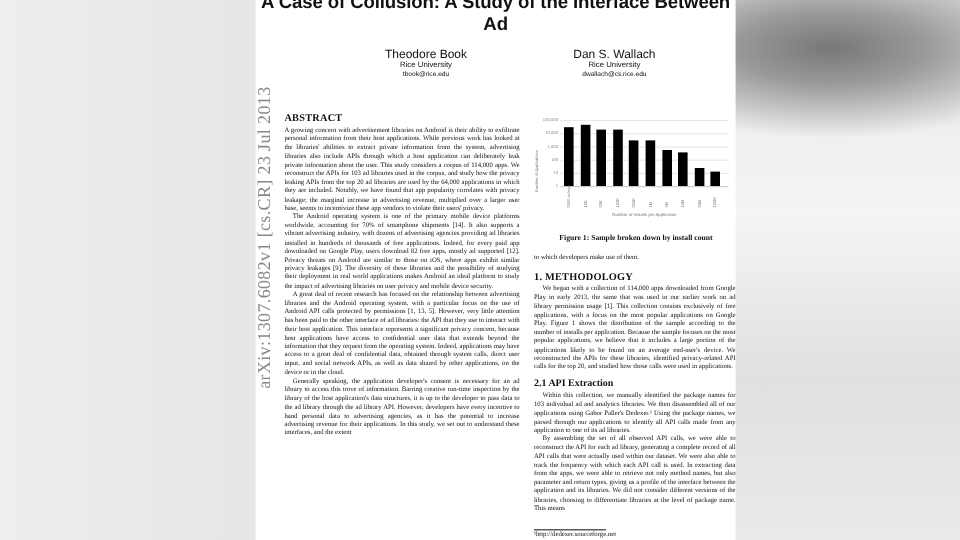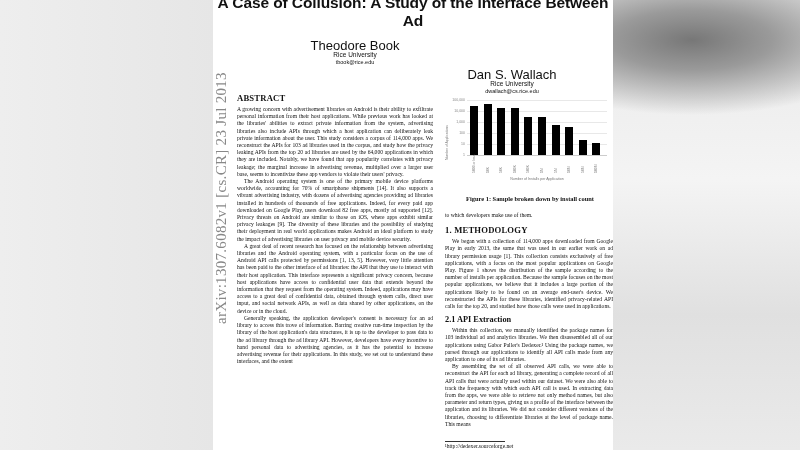--- a/index.html
+++ b/index.html
@@ -25,21 +25,21 @@
     transform: rotate(-90deg); transform-origin: left top;
     font-size:15px; color:#888; white-space:nowrap; letter-spacing:0.3px;
     left:0px; top:330px;
   }
   .title {
     position:absolute; left:0; width:400px; top:0px;
     text-align:center; font-family:"Liberation Sans", sans-serif; font-weight:bold;
     font-size:15.5px; line-height:18px; letter-spacing:-0.1px;
   }
   .author { position:absolute; text-align:center; font-family:"Liberation Sans", sans-serif; width:150px; }
-  .author .name { font-size:13px; line-height:10px; }
+  .author .name { font-size:10px; line-height:10px; }
   .author .aff { font-size:6.5px; line-height:8px; }
   .author .mail { font-size:5.5px; line-height:7px; }
   .col { position:absolute; font-size:5.6px; line-height:7.2px; text-align:justify; }
   .col p { margin:0; text-indent:7px; }
   .col p.noind { text-indent:0; }
   .h1 { font-weight:bold; font-size:8.6px; line-height:12px; margin:4px 0 2px 0; letter-spacing:0.2px; }
   .h2 { font-weight:bold; font-size:8.3px; line-height:11px; margin:4px 0 2px 0; }
   .chart { position:absolute; left:232px; top:102px; width:170px; height:120px; }
   .chart .ylabel {
     position:absolute; left:-4px; top:55px; font-family:"Liberation Sans", sans-serif;
@@ -69,21 +69,21 @@
 
   <div class="title">
     <div>A Case of Collusion: A Study of the Interface Between Ad</div>
   </div>
 
   <div class="author" style="left:67px; top:47px;">
     <div class="name">Theodore Book</div>
     <div class="aff">Rice University</div>
     <div class="mail">tbook@rice.edu</div>
   </div>
-  <div class="author" style="left:224px; top:47px;margin-top:29px;">
+  <div class="author" style="left:224px; top:47px;">
     <div class="name">Dan S. Wallach</div>
     <div class="aff">Rice University</div>
     <div class="mail">dwallach@cs.rice.edu</div>
   </div>
 
   <div class="col" style="left:24px; top:94px; width:196px;">
     <div class="h1">ABSTRACT</div>
     <p class="noind">A growing concern with advertisement libraries on Android is their ability to exfiltrate personal information from their host applications. While previous work has looked at the libraries' abilities to extract private information from the system, advertising libraries also include APIs through which a host application can deliberately leak private information about the user. This study considers a corpus of 114,000 apps. We reconstruct the APIs for 103 ad libraries used in the corpus, and study how the privacy leaking APIs from the top 20 ad libraries are used by the 64,000 applications in which they are included. Notably, we have found that app popularity correlates with privacy leakage; the marginal increase in advertising revenue, multiplied over a larger user base, seems to incentivize these app vendors to violate their users' privacy.</p>
     <p>The Android operating system is one of the primary mobile device platforms worldwide, accounting for 70% of smartphone shipments [14]. It also supports a vibrant advertising industry, with dozens of advertising agencies providing ad libraries installed in hundreds of thousands of free applications. Indeed, for every paid app downloaded on Google Play, users download 82 free apps, mostly ad supported [12]. Privacy threats on Android are similar to those on iOS, where apps exhibit similar privacy leakages [9]. The diversity of these libraries and the possibility of studying their deployment in real world applications makes Android an ideal platform to study the impact of advertising libraries on user privacy and mobile device security.</p>
     <p>A great deal of recent research has focused on the relationship between advertising libraries and the Android operating system, with a particular focus on the use of Android API calls protected by permissions [1, 13, 5]. However, very little attention has been paid to the other interface of ad libraries: the API that they use to interact with their host application. This interface represents a significant privacy concern, because host applications have access to confidential user data that extends beyond the information that they request from the operating system. Indeed, applications may have access to a great deal of confidential data, obtained through system calls, direct user input, and social network APIs, as well as data shared by other applications, on the device or in the cloud.</p>

